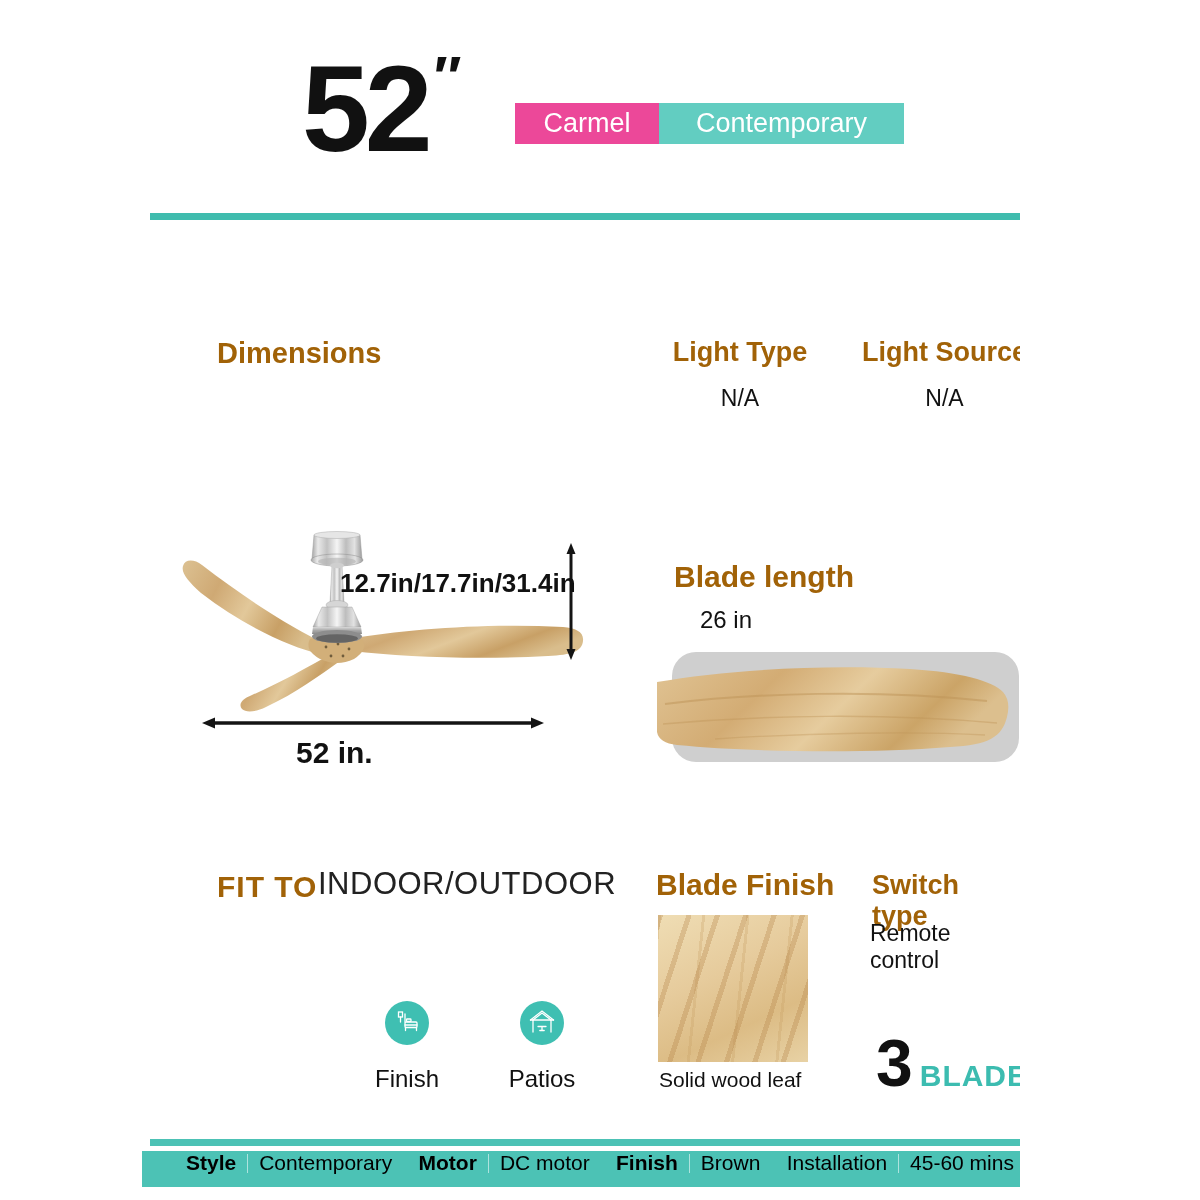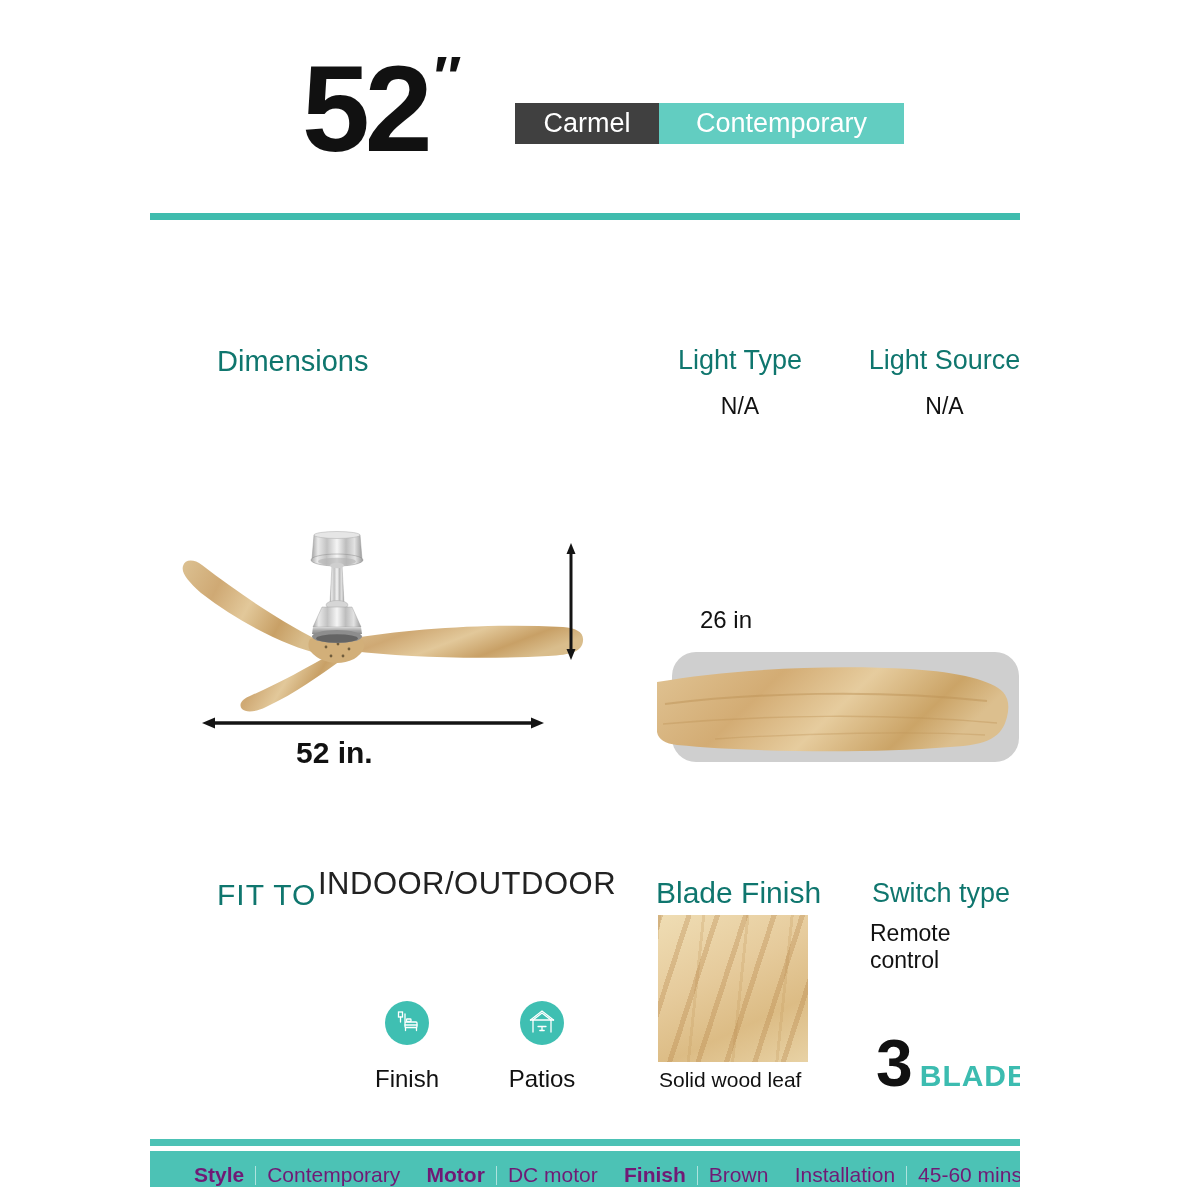--- a/index.html
+++ b/index.html
@@ -6,25 +6,25 @@
   #canvas{
     position:relative;width:1020px;height:1200px;background:#ffffff;overflow:hidden;
     font-family:"Liberation Sans",sans-serif;color:#1b1b1b;
   }
   .abs{position:absolute;}
   
   .size-big{left:302px;top:48px;font-size:122px;font-weight:800;line-height:1;letter-spacing:-5px;color:#111;}
   .size-big .unit{font-size:58px;font-weight:800;vertical-align:top;letter-spacing:0;margin-left:6px;}
   .badge{left:515px;top:103px;height:41px;display:flex;}
   .badge-seg{display:flex;align-items:center;justify-content:center;color:#fff;font-size:27px;}
-  .badge-seg.dark{width:144px;background:#404040;}
+  .badge-seg.dark{width:144px;background:#ec4899;}
   .badge-seg.light{width:245px;background:#62cdc1;}
   .top-divider{left:150px;top:213px;width:915px;height:7px;background:#3fbcae;}
   
-  .h-teal{color:#0f766e;font-weight:400;margin-top:8px;}
+  .h-teal{color:#a16207;font-weight:700;}
   .h-dimensions{left:217px;top:337px;font-size:29px;}
   .light-block{top:337px;text-align:center;}
   .light-block .t{font-size:27px;}
   .light-block .v{font-size:23px;color:#111;margin-top:17px;font-weight:400;}
   .lb-type{left:655px;width:170px;}
   .lb-source{left:852px;width:185px;}
   
   .fan-svg{left:168px;top:523px;}
   .dim-height{left:340px;top:568px;width:222px;text-align:right;font-size:26px;font-weight:700;color:#111;}
   .dim-width{left:296px;top:736px;width:164px;text-align:left;font-size:30px;font-weight:700;color:#111;}
@@ -52,23 +52,23 @@
   .finish-caption{left:659px;top:1068px;font-size:21px;color:#111;}
   .h-switch{left:872px;top:870px;font-size:27px;}
   .switch-val{left:870px;top:920px;font-size:23px;color:#111;}
   
   .blades-row{left:876px;top:1030px;display:flex;align-items:baseline;}
   .blades-count{font-size:66px;font-weight:800;color:#111;line-height:1;}
   .blades-word{font-size:30px;font-weight:700;color:#3cbcb0;margin-left:7px;letter-spacing:1px;}
   
   .footer-stripe{left:150px;top:1139px;width:916px;height:7px;background:#4cc2b5;}
   .footer-bar{
-    left:150px;top:1151px;width:916px;height:36px;background:#4cc2b5;
-    display:flex;align-items:flex-end;justify-content:space-between;
-    padding:0 44px;box-sizing:border-box;color:#701a75;font-size:21px;
+    left:142px;top:1151px;width:916px;height:36px;background:#4cc2b5;
+    display:flex;align-items:flex-start;justify-content:space-between;
+    padding:0 44px;box-sizing:border-box;color:#000000;font-size:21px;
   }
   .f-group{display:flex;align-items:center;white-space:nowrap;}
   .f-label{font-weight:700;}
   .f-label.reg{font-weight:400;}
   .f-sep{width:1px;height:19px;background:rgba(255,255,255,0.55);margin:0 11px;}
 </style>
 </head>
 <body>
 
 <div id="canvas">
@@ -145,22 +145,24 @@
       <polygon points="403,20 398.5,31 407.5,31" fill="#141414"></polygon>
       <polygon points="403,137 398.5,126 407.5,126" fill="#141414"></polygon>
     </g>
 
     <g>
       <line x1="44" y1="200" x2="366" y2="200" stroke="#141414" stroke-width="3.5"></line>
       <polygon points="34,200 47,194.5 47,205.5" fill="#141414"></polygon>
       <polygon points="376,200 363,194.5 363,205.5" fill="#141414"></polygon>
     </g>
   </svg>
+  <div class="abs dim-height">12.7in/17.7in/31.4in</div>
   <div class="abs dim-width">52 in.</div>
 
+  <div class="abs h-teal h-bladelen">Blade length</div>
   <div class="abs bladelen-val">26 in</div>
   <div class="abs blade-box"></div>
   <svg class="abs blade-svg" width="364" height="100" viewBox="0 0 364 100">
     <defs>
       <linearGradient id="wd2" x1="0" y1="0" x2="1" y2="0.25">
         <stop offset="0" stop-color="#e0c393"></stop>
           <stop offset="0.35" stop-color="#d3ac74"></stop>
         <stop offset="0.6" stop-color="#e6cc9e"></stop>
           <stop offset="0.85" stop-color="#cba467"></stop>
         <stop offset="1" stop-color="#dcbf8e"></stop>

